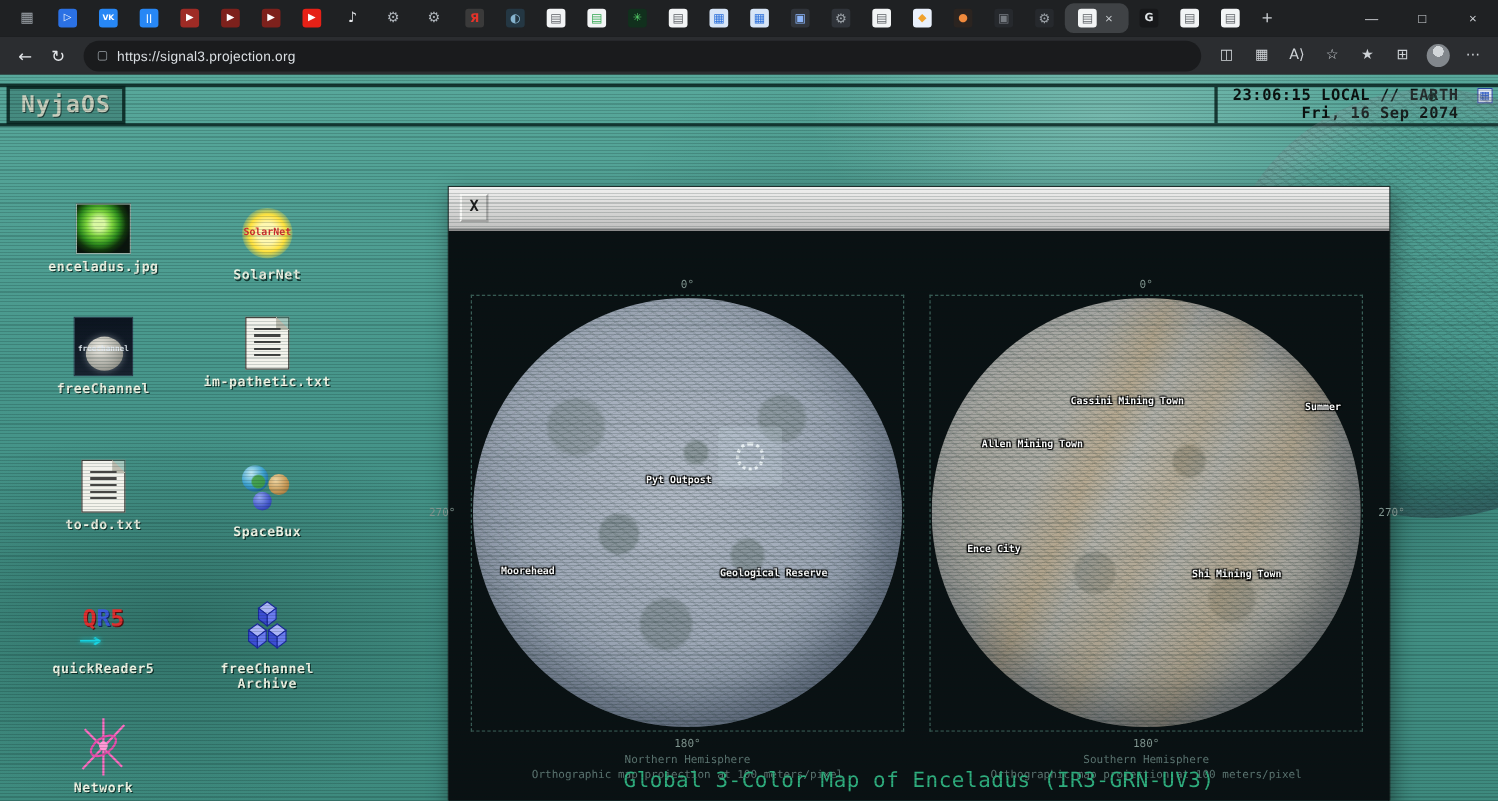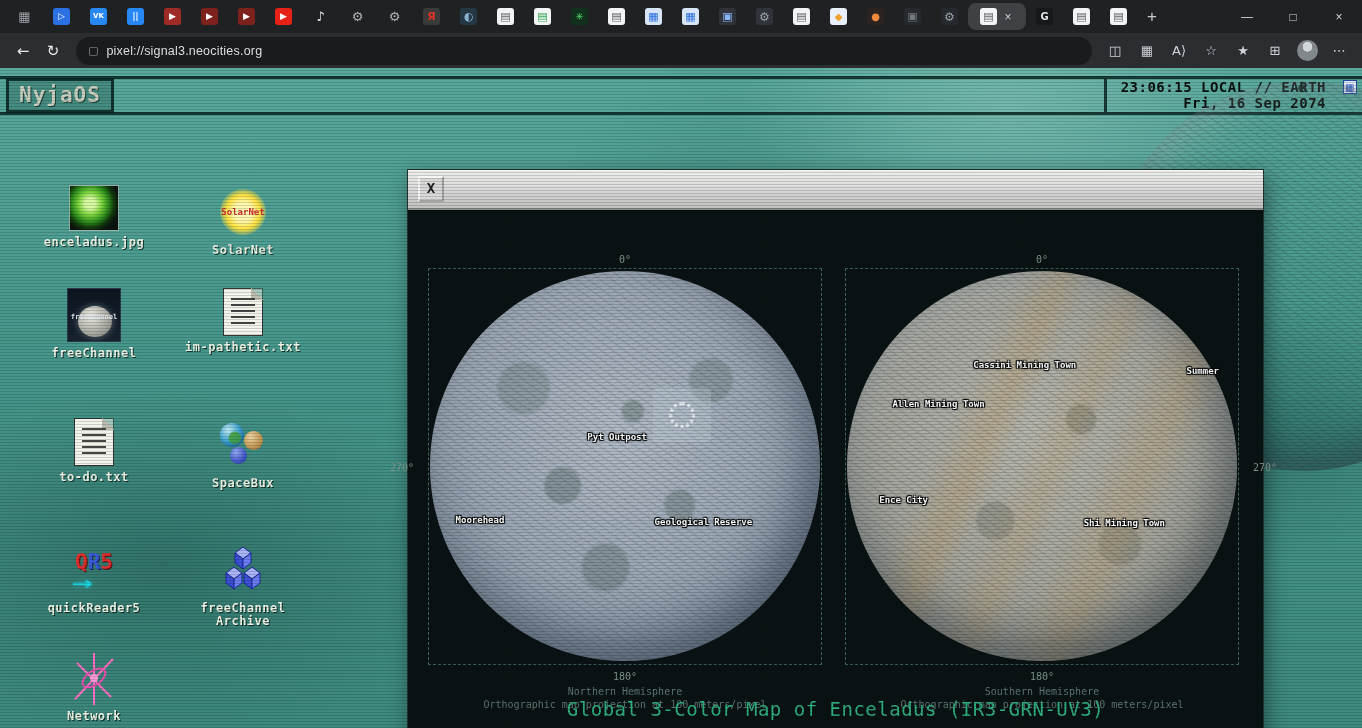--- a/index.html
+++ b/index.html
@@ -276,21 +276,21 @@
     <div class="win-btn">□</div>
     <div class="win-btn">×</div>
   </div>
 </div>
 
 <div id="chrome-nav">
   <div class="nav-btn">←</div>
   <div class="nav-btn">↻</div>
   <div class="addr">
     <span class="page-ic">▢</span>
-    <span class="url">pixel://signal3.neocities.org</span>
+    <span class="url">https://signal3.projection.org</span>
   </div>
   <div class="nav-right">
       <div class="nav-btn">◫</div>
       <div class="nav-btn">▦</div>
       <div class="nav-btn">A⟩</div>
       <div class="nav-btn">☆</div>
       <div class="nav-btn">★</div>
       <div class="nav-btn">⊞</div>
       <div class="nav-btn">
         <span class="avatar"></span>

